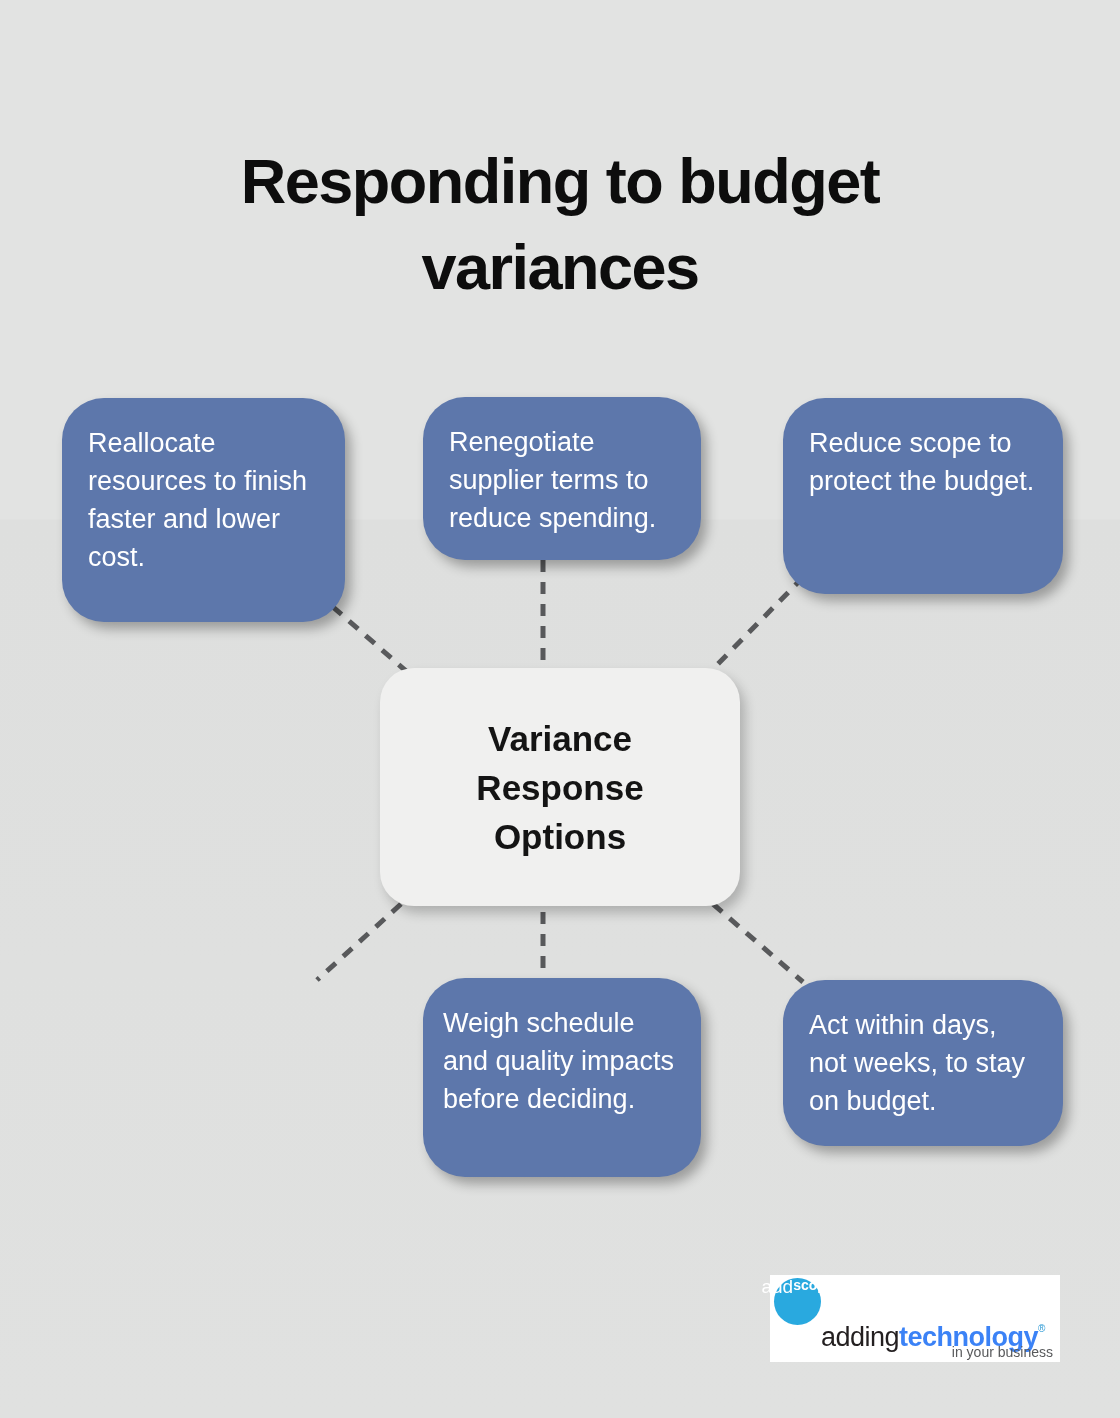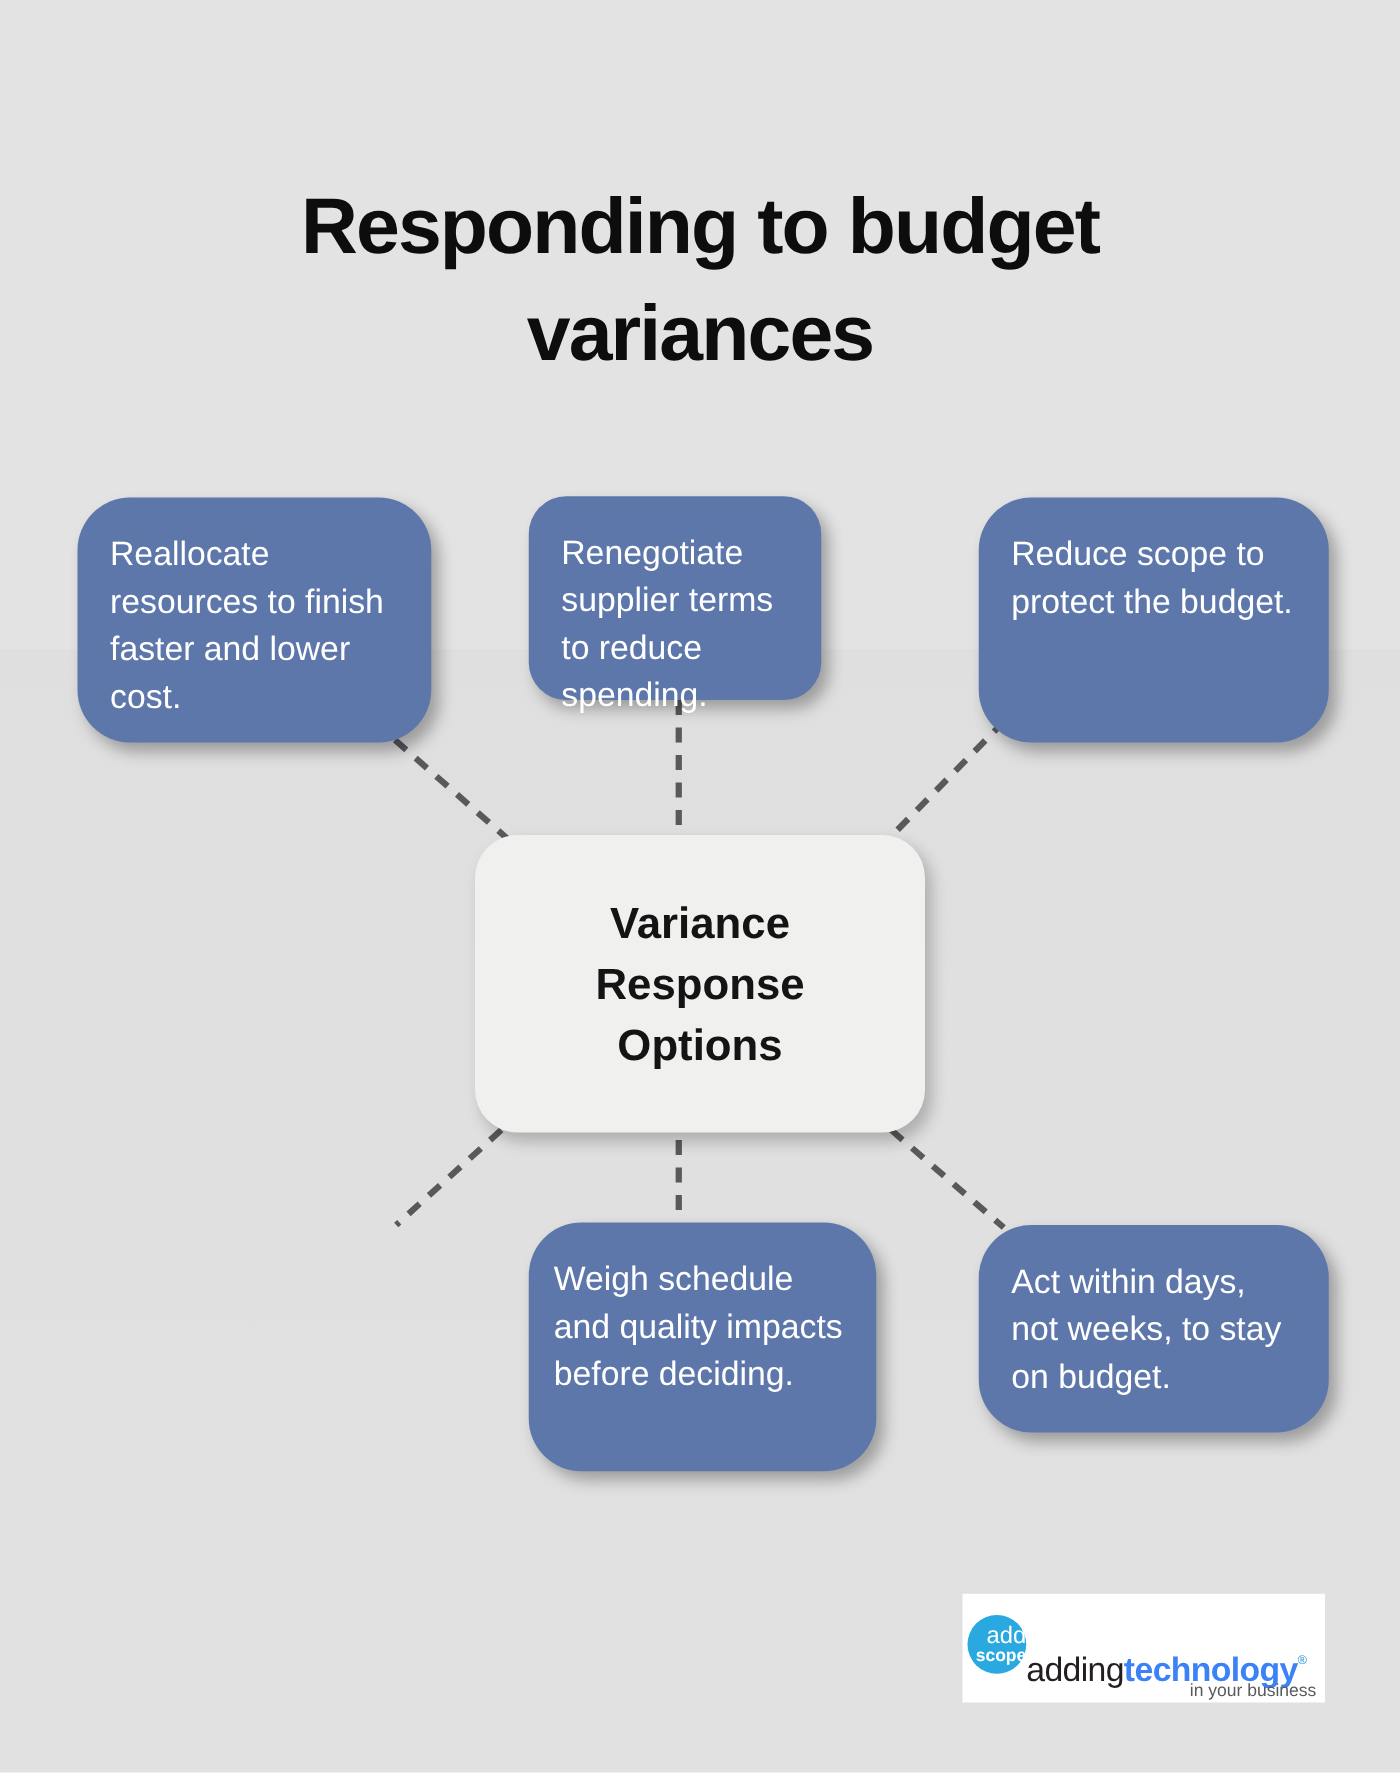--- a/index.html
+++ b/index.html
@@ -16,44 +16,44 @@
   }
   .connectors{position:absolute;left:0;top:0;z-index:1;}
   .connectors line{stroke:#58595b;stroke-width:5;stroke-dasharray:12 10;}
   .node{
     position:absolute;z-index:2;
     background:#5d77ab;border-radius:42px;
     box-shadow:6px 7px 12px rgba(0,0,0,0.30);
     color:#ffffff;font-size:27px;line-height:38px;
     padding:26px 26px;box-sizing:border-box;
   }
-  .node-top-left{left:62px;top:398px;width:283px;height:196px;}
-  .node-top-middle{left:423px;top:397px;width:234px;height:163px;border-radius:30px;}
+  .node-top-left{left:62px;top:398px;width:283px;height:224px;}
+  .node-top-middle{left:423px;top:397px;width:278px;height:163px;}
   .node-top-right{left:783px;top:398px;width:280px;height:196px;}
   .node-bottom-left{left:62px;top:977px;width:283px;height:198px;}
   .node-bottom-middle{left:423px;top:978px;width:278px;height:199px;padding-left:20px;}
   .node-bottom-right{left:783px;top:980px;width:280px;height:166px;}
   .center-node{
     position:absolute;z-index:2;left:380px;top:668px;width:360px;height:238px;
     background:#f0f0ef;border-radius:34px;
     box-shadow:5px 7px 12px rgba(0,0,0,0.22);
     display:flex;align-items:center;justify-content:center;
   }
   .center-node .label{
     width:210px;text-align:center;
     font-size:35px;line-height:49px;font-weight:700;color:#141414;
   }
   .logo{
     position:absolute;z-index:2;left:770px;top:1275px;width:290px;height:87px;
     background:#ffffff;
   }
   .logo-circle{
-    position:absolute;left:4px;top:17px;width:47px;height:47px;border-radius:50%;
+    position:absolute;left:4px;top:3px;width:47px;height:47px;border-radius:50%;
     background:#29a9df;color:#ffffff;text-align:center;
-    display:flex;flex-direction:column;align-items:flex-end;justify-content:center;
+    display:flex;flex-direction:row;align-items:flex-start;justify-content:center;
   }
   .logo-circle .add{font-size:19px;line-height:17px;font-weight:400;}
   .logo-circle .tech{font-size:14px;line-height:15px;font-weight:700;}
   .logo-brand{
     position:absolute;left:51px;top:40px;white-space:nowrap;
     font-size:27px;line-height:27px;letter-spacing:-0.5px;
   }
   .logo-brand .adding{color:#231f20;font-weight:400;}
   .logo-brand .technology{color:#3b82f6;font-weight:700;}
   .logo-brand sup{font-size:10px;color:#2596d3;vertical-align:14px;}

